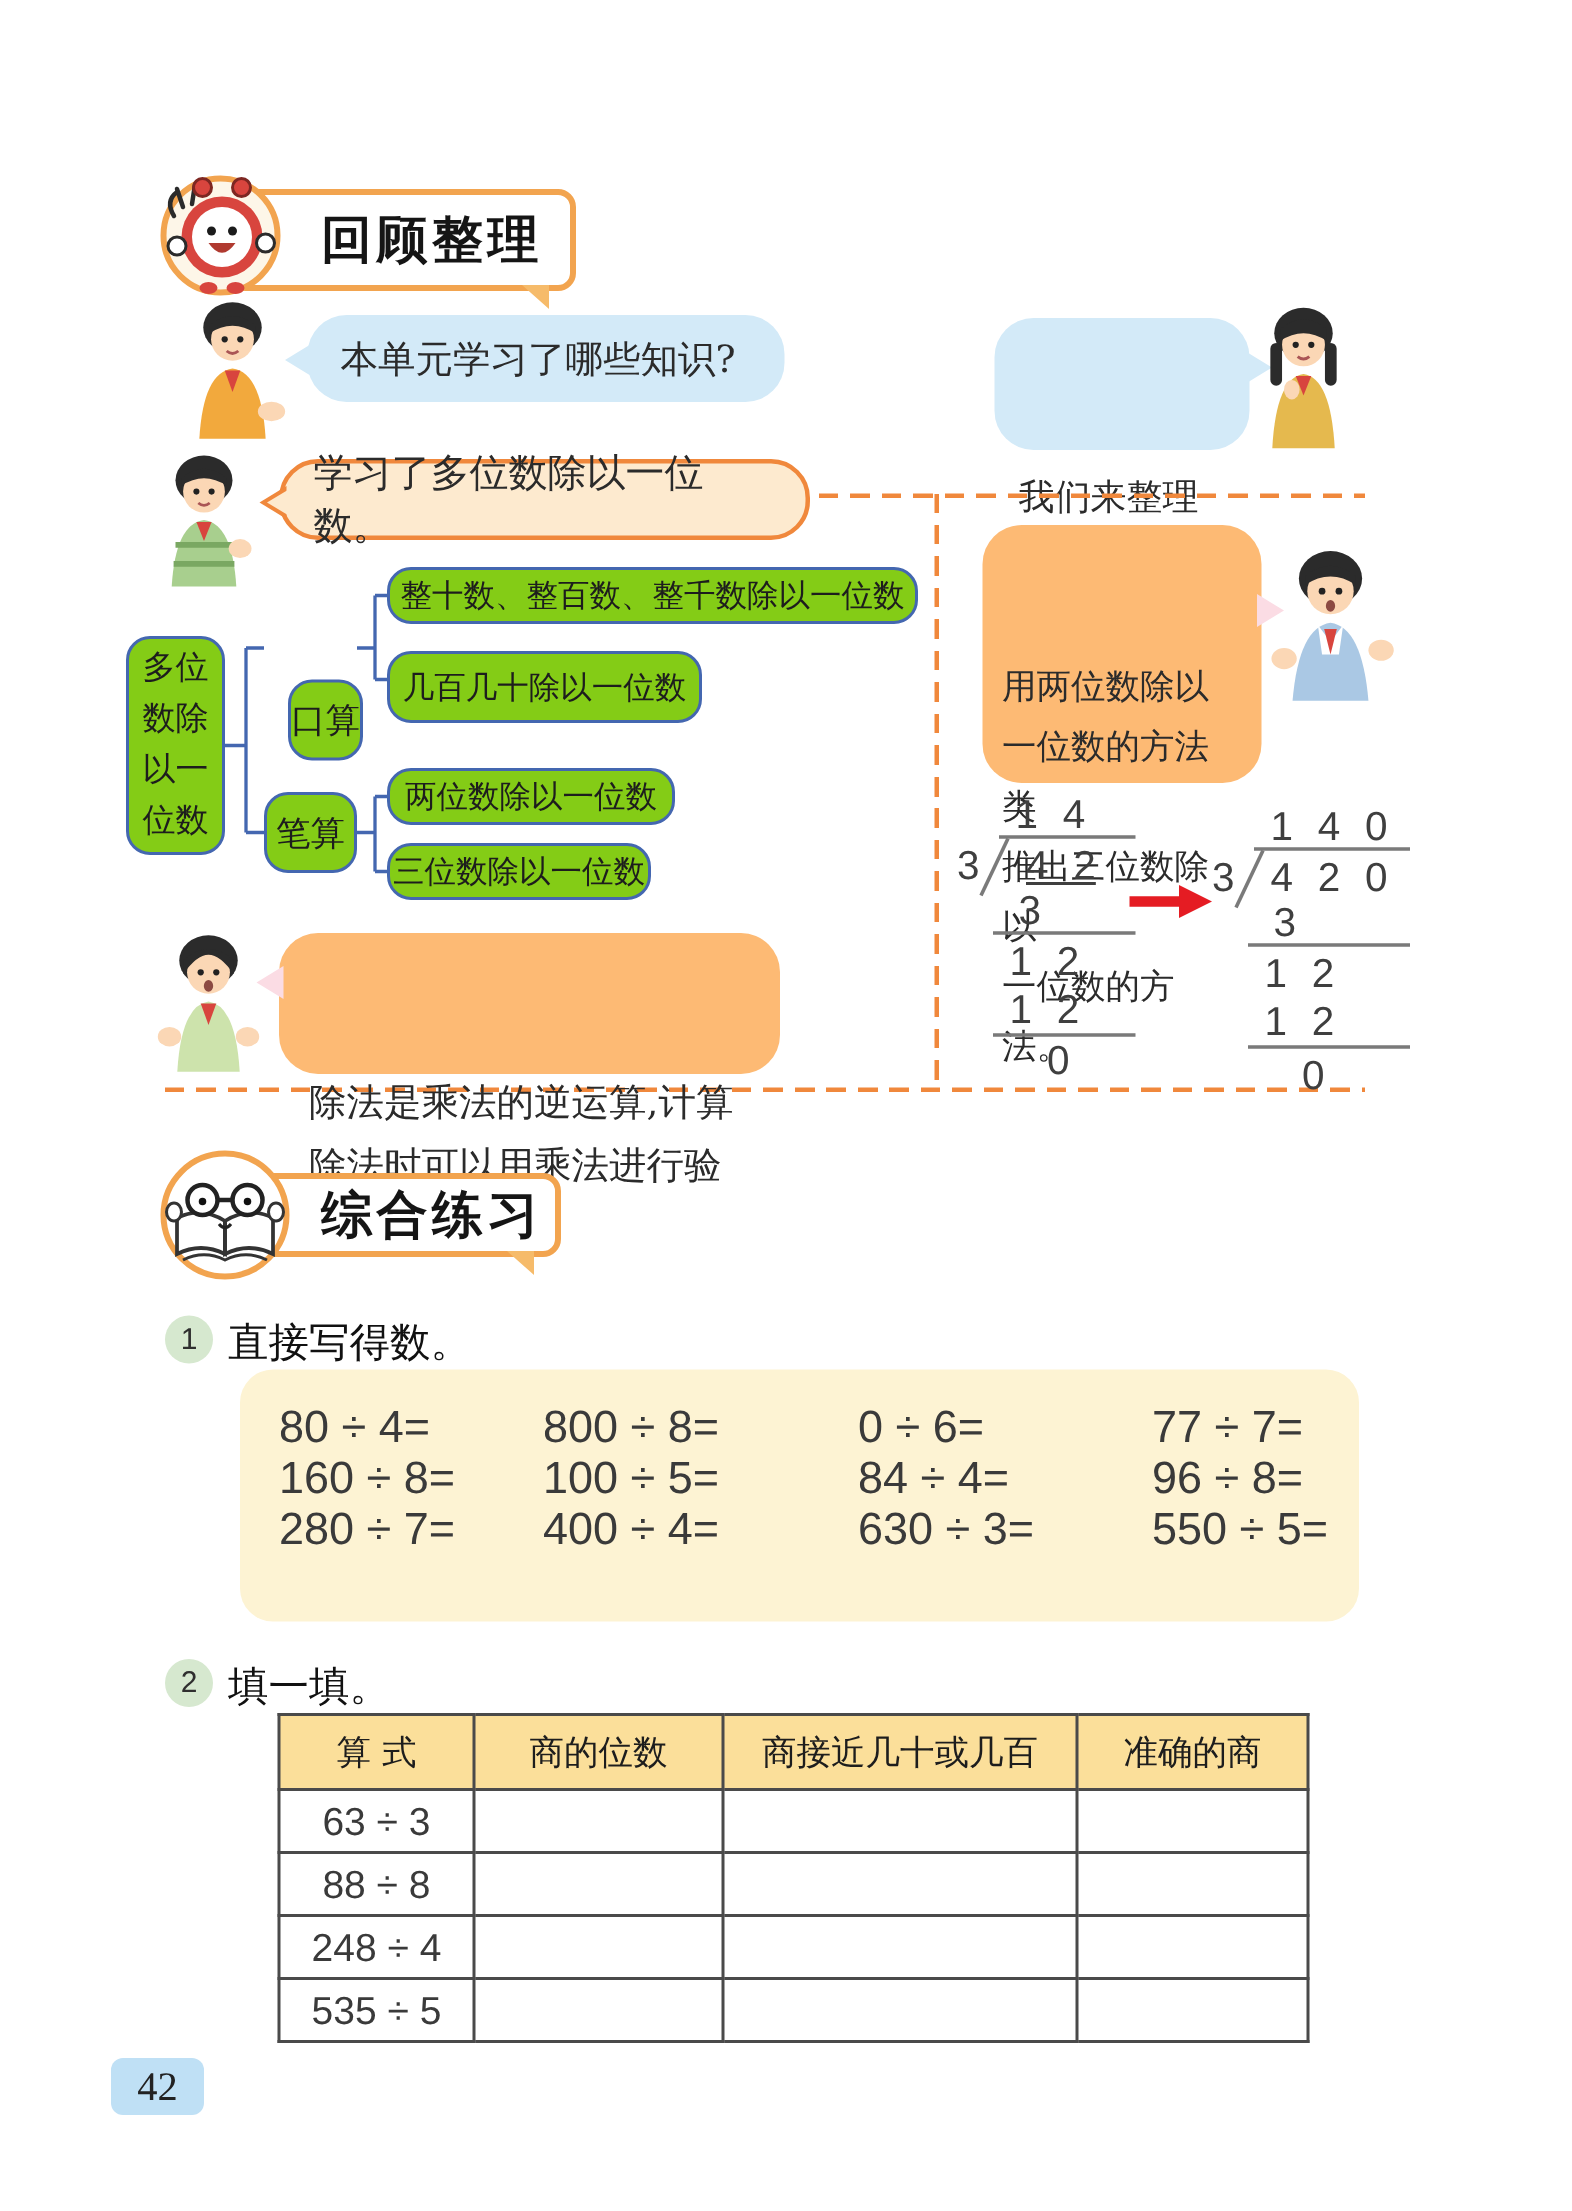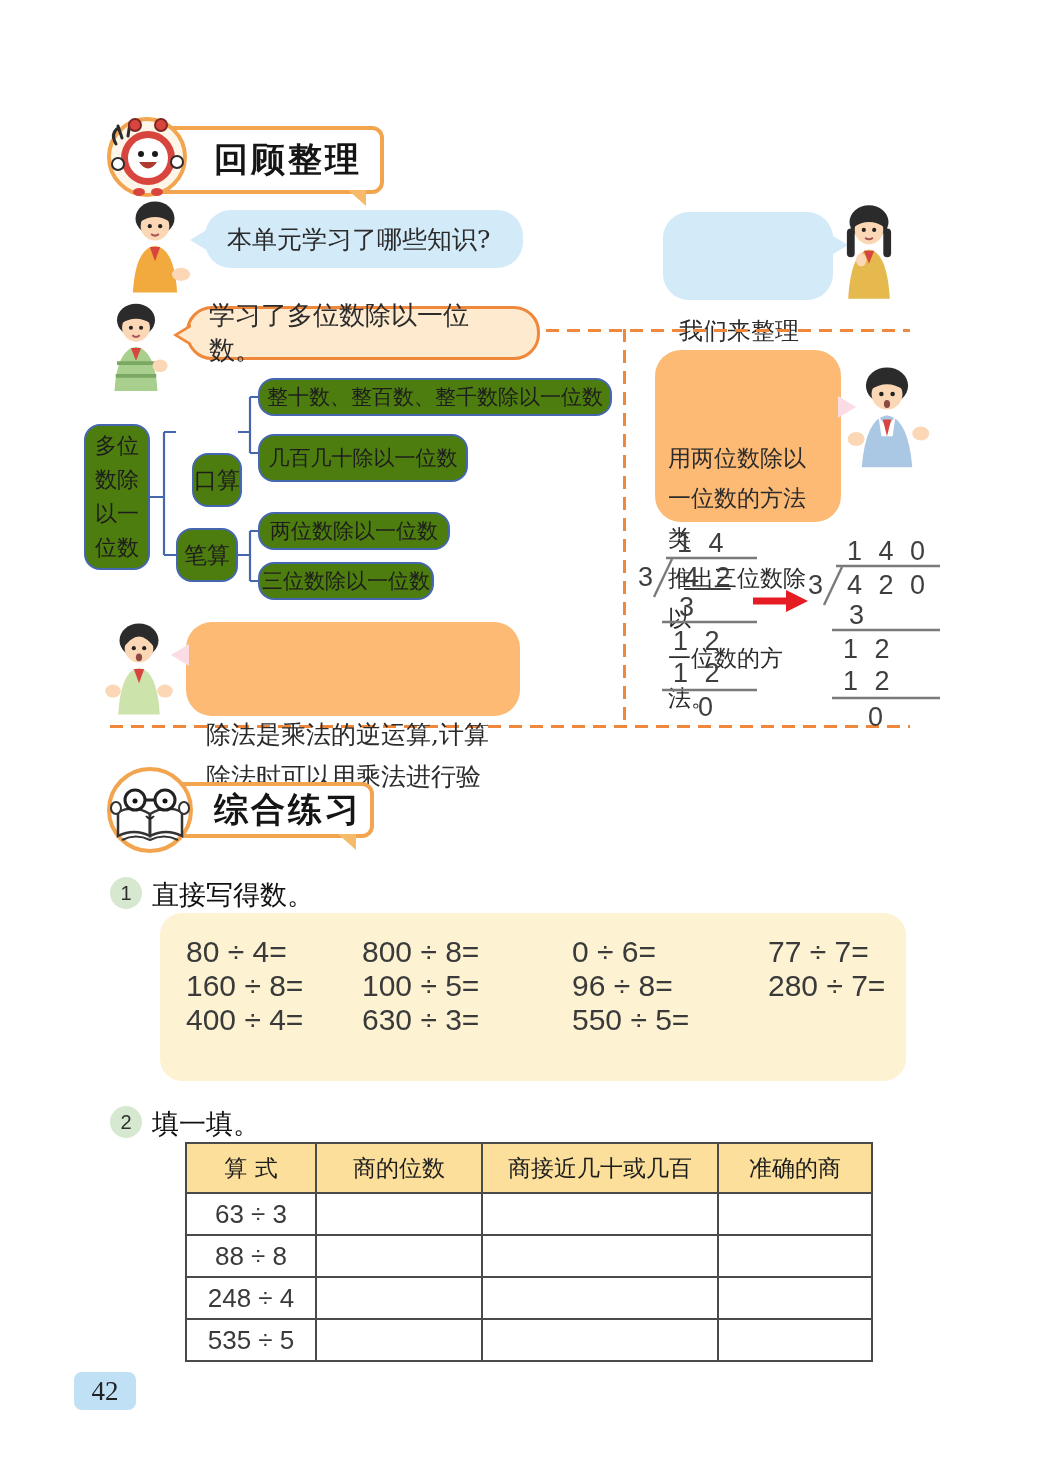--- a/index.html
+++ b/index.html
@@ -20,21 +20,21 @@
   .bubble{position:absolute;border-radius:26px;color:#2b2b2b;box-sizing:border-box;
     font-family:"DejaVu Serif",serif;}
   .bubble-blue{background:#d3eaf8;}
   .bubble-pink{background:#fdba74;}
   .bubble-peach{background:#fdeacf;border:3px solid #f0883c;}
   .tail{position:absolute;width:0;height:0;}
   .tail-left{border-top:11px solid transparent;border-bottom:11px solid transparent;}
   .tail-right{border-top:11px solid transparent;border-bottom:11px solid transparent;}
 
   
-  .node{position:absolute;border:2px solid #4467b0;border-radius:16px;background:#4d7c0f;
+  .node{position:absolute;border:2px solid #4467b0;border-radius:16px;background:#84cc16;
     display:flex;align-items:center;justify-content:center;box-sizing:border-box;
     font-family:"DejaVu Serif",serif;color:#1d1d1d;text-align:center;}
 
   
   .dash-h{position:absolute;height:3px;
     background:repeating-linear-gradient(90deg,#f0883c 0 13px,transparent 13px 21px);}
   .dash-v{position:absolute;width:3px;
     background:repeating-linear-gradient(180deg,#f0883c 0 13px,transparent 13px 21px);}
 
   
@@ -269,20 +269,21 @@
     <span>直接写得数。</span>
   </div>
   <div class="prob-box" style="left:160px;top:913px;width:746px;height:168px;">
     <div class="prob-grid">
       <span>80 ÷ 4=</span>
       <span>800 ÷ 8=</span>
       <span>0 ÷ 6=</span>
       <span>77 ÷ 7=</span>
       <span>160 ÷ 8=</span>
       <span>100 ÷ 5=</span>
+      <span>84 ÷ 4=</span>
       <span>96 ÷ 8=</span>
       <span>280 ÷ 7=</span>
       <span>400 ÷ 4=</span>
       <span>630 ÷ 3=</span>
       <span>550 ÷ 5=</span>
     </div>
   </div>
 
   <div class="badge" style="left:110px;top:1106px;">
     <span>2</span>

